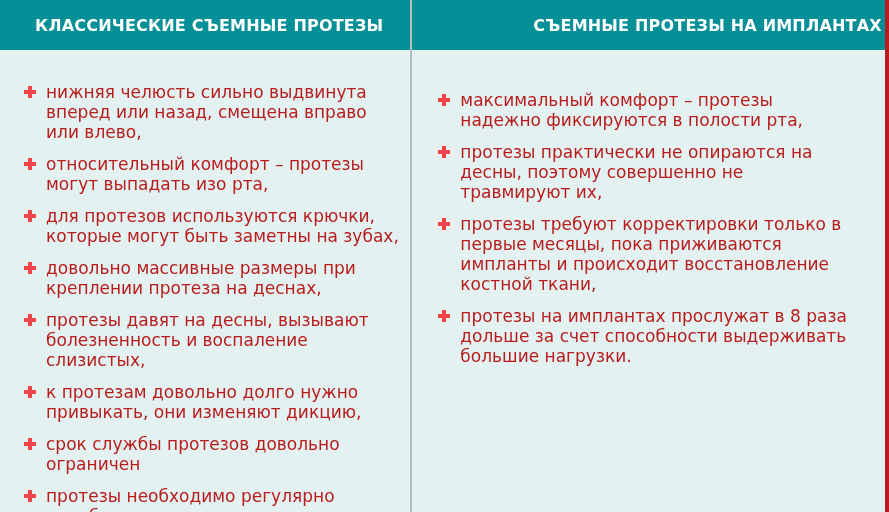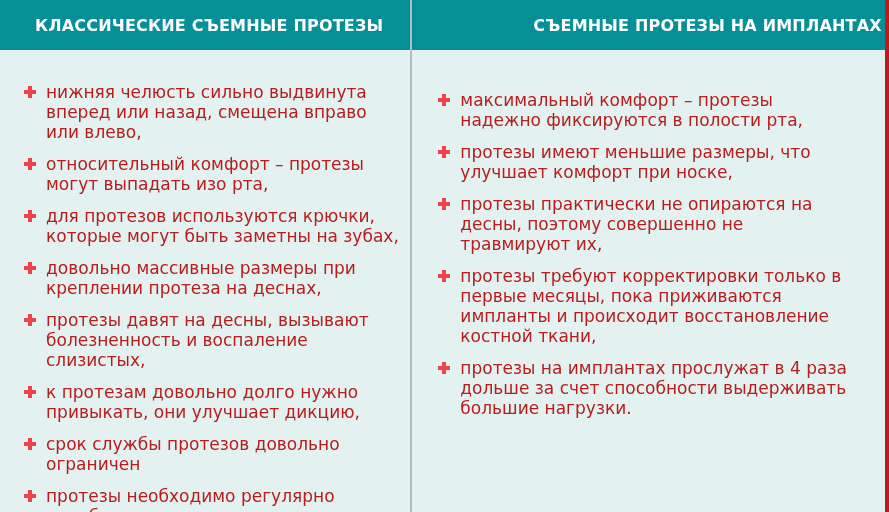--- a/index.html
+++ b/index.html
@@ -26,29 +26,28 @@
 
 <div class="table">
   <div class="col col-left">
     <div class="head">КЛАССИЧЕСКИЕ СЪЕМНЫЕ ПРОТЕЗЫ</div>
     <ul>
       <li><span class="cross"></span><span>нижняя челюсть сильно выдвинута вперед или назад, смещена вправо или влево,</span></li>
       <li><span class="cross"></span><span>относительный комфорт – протезы могут выпадать изо рта,</span></li>
       <li><span class="cross"></span><span>для протезов используются крючки, которые могут быть заметны на зубах,</span></li>
       <li><span class="cross"></span><span>довольно массивные размеры при креплении протеза на деснах,</span></li>
       <li><span class="cross"></span><span>протезы давят на десны, вызывают болезненность и воспаление слизистых,</span></li>
-      <li><span class="cross"></span><span>к протезам довольно долго нужно привыкать, они улучшает дикцию,</span></li>
+      <li><span class="cross"></span><span>к протезам довольно долго нужно привыкать, они изменяют дикцию,</span></li>
       <li><span class="cross"></span><span>срок службы протезов довольно ограничен</span></li>
       <li><span class="cross"></span><span>протезы необходимо регулярно перебазировать из-за проседания костной ткани под ними,</span></li>
     </ul>
   </div>
   <div class="col col-right">
     <div class="head">СЪЕМНЫЕ ПРОТЕЗЫ НА ИМПЛАНТАХ</div>
     <ul>
       <li><span class="cross"></span><span>максимальный комфорт – протезы надежно фиксируются в полости рта,</span></li>
-      <li><span class="cross"></span><span>протезы имеют меньшие размеры, что улучшает комфорт при носке,</span></li>
       <li><span class="cross"></span><span>протезы практически не опираются на десны, поэтому совершенно не травмируют их,</span></li>
       <li><span class="cross"></span></li>
       <li><span class="cross"></span><span>протезы требуют корректировки только в первые месяцы, пока приживаются импланты и происходит восстановление костной ткани,</span></li>
-      <li><span class="cross"></span><span>протезы на имплантах прослужат в 4 раза дольше за счет способности выдерживать большие нагрузки.</span></li>
+      <li><span class="cross"></span><span>протезы на имплантах прослужат в 8 раза дольше за счет способности выдерживать большие нагрузки.</span></li>
     </ul>
   </div>
 </div>
 
 </body></html>

